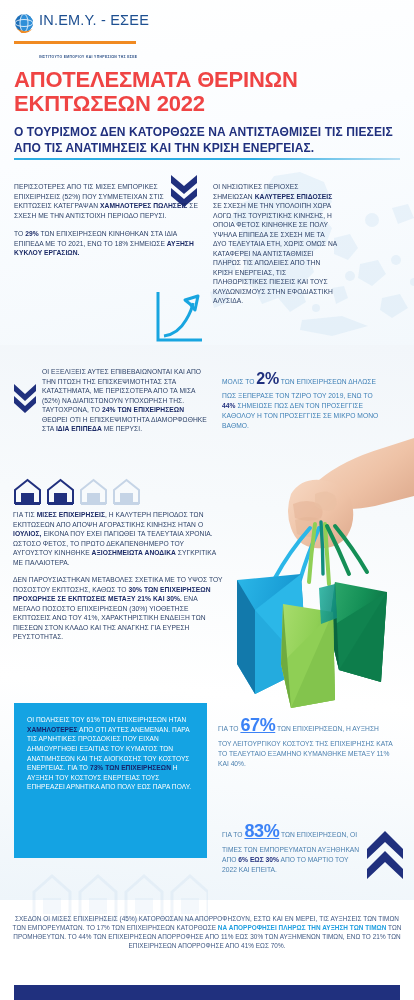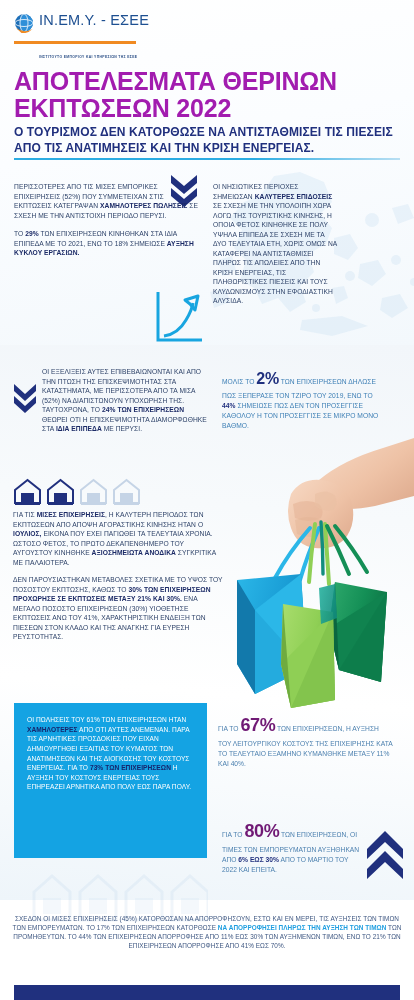--- a/index.html
+++ b/index.html
@@ -91,23 +91,23 @@
     position: absolute;
     left: 14px; top: 41px;
     width: 122px; height: 2.6px;
     background: #f08a22;
   }
 
   .title-main {
     position: absolute;
     left: 14px; top: 68px;
     width: 390px;
-    font-size: 25px;
+    font-size: 22px;
     font-weight: 700;
-    color: #a21caf;
+    color: #ef4444;
     line-height: 1.09;
     letter-spacing: -0.2px;
   }
   .title-sub {
     position: absolute;
     left: 14px; top: 125px;
     width: 380px;
     font-size: 12px;
     font-weight: 700;
     color: #20307e;
@@ -236,22 +236,23 @@
     width: 142px;
   }
   .stat-blk {
     font-size: 6.7px;
     line-height: 1.5;
     color: #4a7fae;
   }
   .stat-blk .num {
     font-size: 18px;
     font-weight: 700;
-    color: #701a75;
+    color: #3b82f6;
     letter-spacing: -0.4px;
+    text-decoration: underline;
   }
   .stat-blk b { font-weight: 700; color: #20307e; }
 
   .chev-pair-3 {
     position: absolute;
     left: 364px; top: 825px;
     width: 42px; height: 56px;
   }
 
   
@@ -476,21 +477,21 @@
     <div class="body-txt">
       <span>ΟΙ ΠΩΛΗΣΕΙΣ ΤΟΥ 61% ΤΩΝ ΕΠΙΧΕΙΡΗΣΕΩΝ ΗΤΑΝ </span><b>ΧΑΜΗΛΟΤΕΡΕΣ</b><span> ΑΠΟ ΟΤΙ ΑΥΤΕΣ ΑΝΕΜΕΝΑΝ. ΠΑΡΑ ΤΙΣ ΑΡΝΗΤΙΚΕΣ ΠΡΟΣΔΟΚΙΕΣ ΠΟΥ ΕΙΧΑΝ ΔΗΜΙΟΥΡΓΗΘΕΙ ΕΞΑΙΤΙΑΣ ΤΟΥ ΚΥΜΑΤΟΣ ΤΩΝ ΑΝΑΤΙΜΗΣΕΩΝ ΚΑΙ ΤΗΣ ΔΙΟΓΚΩΣΗΣ ΤΟΥ ΚΟΣΤΟΥΣ ΕΝΕΡΓΕΙΑΣ. ΓΙΑ ΤΟ </span><b>73% ΤΩΝ ΕΠΙΧΕΙΡΗΣΕΩΝ</b><span> Η ΑΥΞΗΣΗ ΤΟΥ ΚΟΣΤΟΥΣ ΕΝΕΡΓΕΙΑΣ ΤΟΥΣ ΕΠΗΡΕΑΖΕΙ ΑΡΝΗΤΙΚΑ ΑΠΟ ΠΟΛΥ ΕΩΣ ΠΑΡΑ ΠΟΛΥ.</span>
     </div>
   </div>
 
   <div class="stat-67 stat-blk">
     <span>ΓΙΑ ΤΟ </span><span class="num">67%</span><span> ΤΩΝ ΕΠΙΧΕΙΡΗΣΕΩΝ, Η ΑΥΞΗΣΗ ΤΟΥ ΛΕΙΤΟΥΡΓΙΚΟΥ ΚΟΣΤΟΥΣ ΤΗΣ ΕΠΙΧΕΙΡΗΣΗΣ ΚΑΤΑ ΤΟ ΤΕΛΕΥΤΑΙΟ ΕΞΑΜΗΝΟ ΚΥΜΑΝΘΗΚΕ ΜΕΤΑΞΥ 11% ΚΑΙ 40%.</span>
   </div>
 
   <div class="stat-80 stat-blk">
-    <span>ΓΙΑ ΤΟ </span><span class="num">80%</span><span> ΤΩΝ ΕΠΙΧΕΙΡΗΣΕΩΝ, ΟΙ ΤΙΜΕΣ ΤΩΝ ΕΜΠΟΡΕΥΜΑΤΩΝ ΑΥΞΗΘΗΚΑΝ ΑΠΟ </span><b>6% ΕΩΣ 30%</b><span> ΑΠΟ ΤΟ ΜΑΡΤΙΟ ΤΟΥ 2022 ΚΑΙ ΕΠΕΙΤΑ.</span>
+    <span>ΓΙΑ ΤΟ </span><span class="num">83%</span><span> ΤΩΝ ΕΠΙΧΕΙΡΗΣΕΩΝ, ΟΙ ΤΙΜΕΣ ΤΩΝ ΕΜΠΟΡΕΥΜΑΤΩΝ ΑΥΞΗΘΗΚΑΝ ΑΠΟ </span><b>6% ΕΩΣ 30%</b><span> ΑΠΟ ΤΟ ΜΑΡΤΙΟ ΤΟΥ 2022 ΚΑΙ ΕΠΕΙΤΑ.</span>
   </div>
 
   <svg class="chev-pair-3" viewBox="0 0 42 56">
     <path d="M3 24 L21 6 L39 24 L39 34 L21 17 L3 34 Z" fill="#20307e"></path>
     <path d="M3 44 L21 26 L39 44 L39 54 L21 37 L3 54 Z" fill="#20307e"></path>
   </svg>
 
   <div class="footer-txt">
     <span>ΣΧΕΔΟΝ ΟΙ ΜΙΣΕΣ ΕΠΙΧΕΙΡΗΣΕΙΣ (45%) ΚΑΤΟΡΘΩΣΑΝ ΝΑ ΑΠΟΡΡΟΦΗΣΟΥΝ, ΕΣΤΩ ΚΑΙ ΕΝ ΜΕΡΕΙ, ΤΙΣ ΑΥΞΗΣΕΙΣ ΤΩΝ ΤΙΜΩΝ ΤΩΝ ΕΜΠΟΡΕΥΜΑΤΩΝ. ΤΟ 17% ΤΩΝ ΕΠΙΧΕΙΡΗΣΕΩΝ ΚΑΤΟΡΘΩΣΕ </span><b>ΝΑ ΑΠΟΡΡΟΦΗΣΕΙ ΠΛΗΡΩΣ ΤΗΝ ΑΥΞΗΣΗ ΤΩΝ ΤΙΜΩΝ</b><span> ΤΩΝ ΠΡΟΜΗΘΕΥΤΩΝ. ΤΟ 44% ΤΩΝ ΕΠΙΧΕΙΡΗΣΕΩΝ ΑΠΟΡΡΟΦΗΣΕ ΑΠΟ 11% ΕΩΣ 30% ΤΩΝ ΑΥΞΗΜΕΝΩΝ ΤΙΜΩΝ, ΕΝΩ ΤΟ 21% ΤΩΝ ΕΠΙΧΕΙΡΗΣΕΩΝ ΑΠΟΡΡΟΦΗΣΕ ΑΠΟ 41% ΕΩΣ 70%.</span>
   </div>

